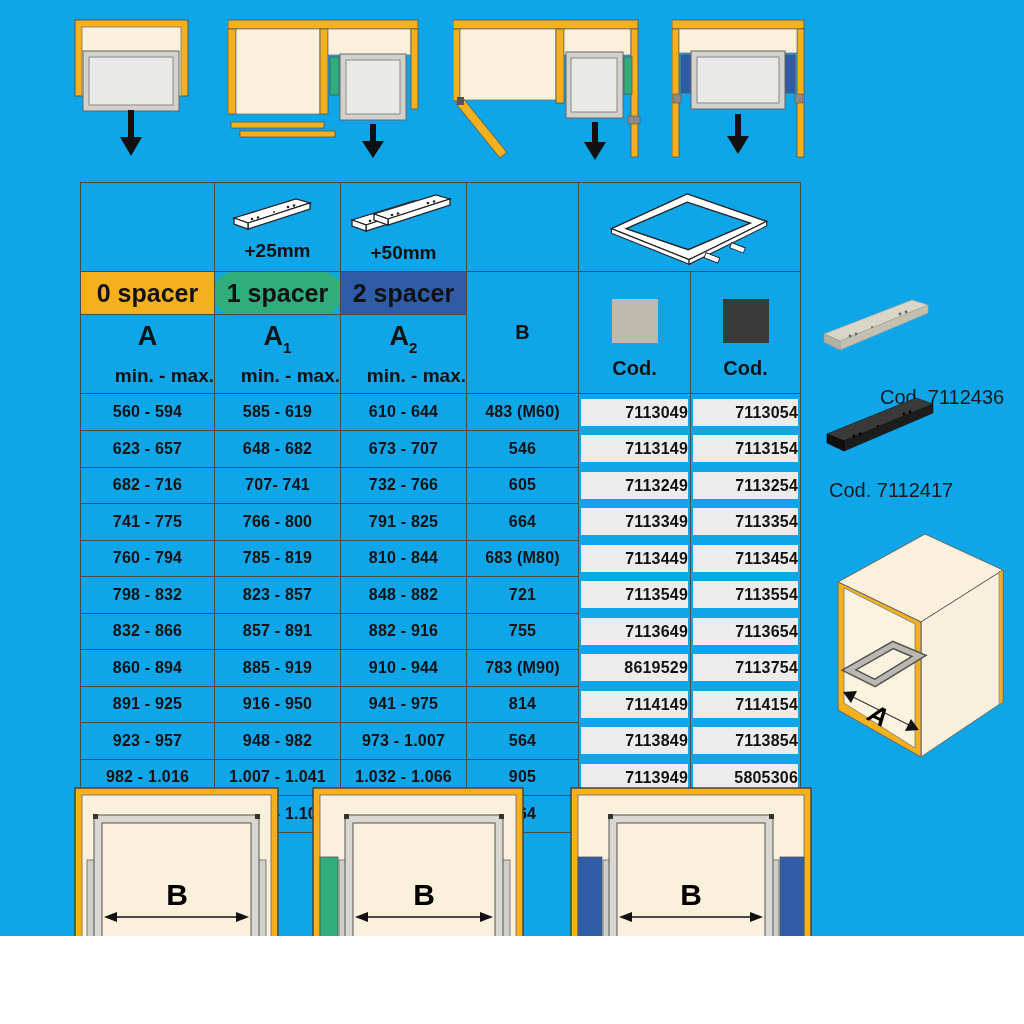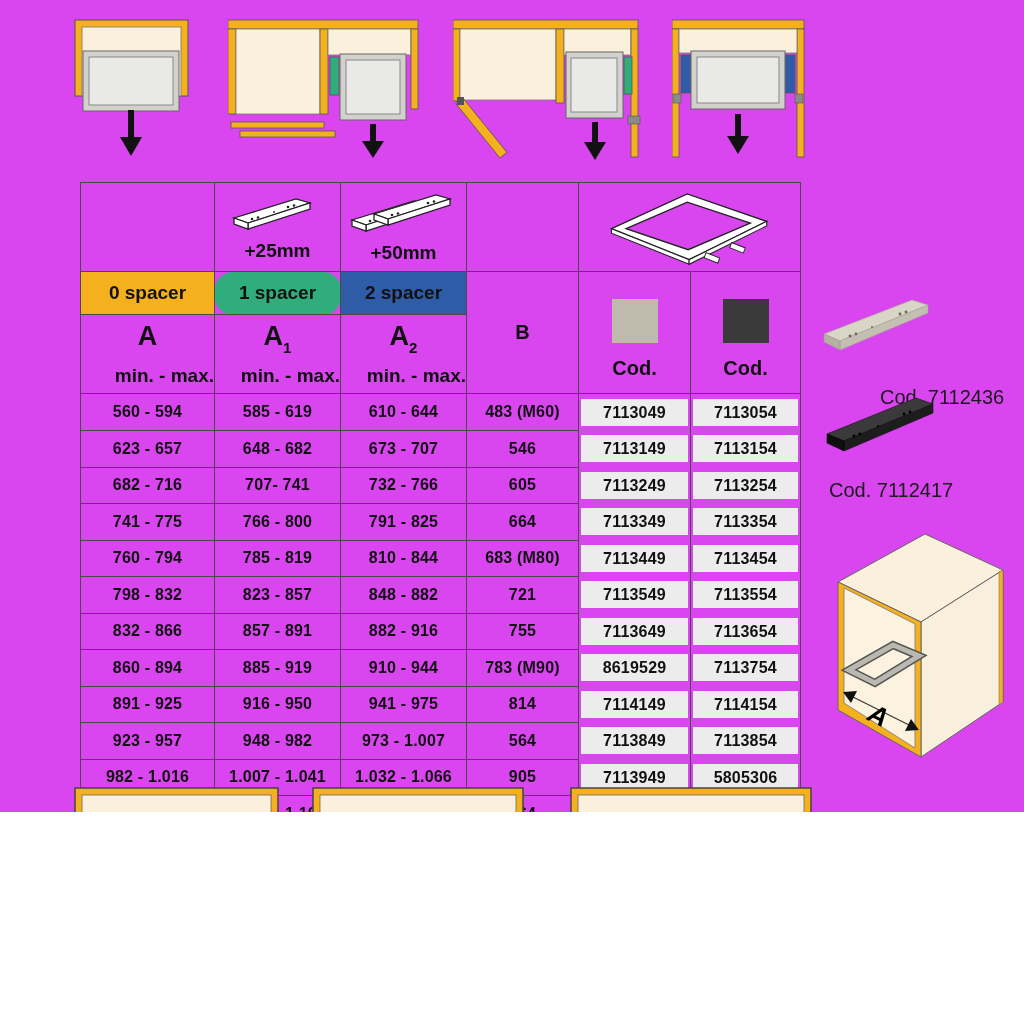--- a/index.html
+++ b/index.html
@@ -1,51 +1,51 @@
 <!DOCTYPE html>
 <html style="--yellow: #F5B01E; --green: #2FAE7B; --blue: #2F5CA7; --cream: #FAF0DC; --slides: #D2D1CC; --drawer: #E9E9E8; --rail: #CFCEC8; --cod-bg: #ECECEC; --swatch-beige: #BEBBAC; --swatch-dark: #3A3A3A; --line: #4A4A4A; --beige-bar: #CFCBBD; --black-bar: #262626;"><head>
 <meta charset="utf-8">
 <style>
   html,body{margin:0;padding:0;background:#fff;}
-  .canvas{position:relative;width:1024px;height:812px;background:#d946ef;overflow:hidden;
+  .canvas{position:relative;width:1024px;height:936px;background:#0ea5e9;overflow:hidden;
           font-family:"Liberation Sans",sans-serif;color:#111;}
   .abs{position:absolute;}
 
   
   .fy{fill:var(--yellow);}
   .fc{fill:var(--cream);}
   .fg{fill:var(--green);}
   .fb{fill:var(--blue);}
   .fsl{fill:var(--slides);}
   .fdr{fill:var(--drawer);}
   .frl{fill:var(--rail);}
   .arrow{fill:#111;}
   svg text{font-family:"Liberation Sans",sans-serif;}
 
   
   table.size{position:absolute;left:80px;top:182px;width:720px;border-collapse:collapse;
              table-layout:fixed;border:1px solid #4a4a4a;}
   table.size td{border:1px solid #4a4a4a;text-align:center;vertical-align:middle;padding:0;}
   tr.r-icons td{height:86px;}
-  tr.r-spacers td.sp{height:42px;font-size:19px;font-weight:bold;}
+  tr.r-spacers td.sp{height:42px;font-size:25px;font-weight:bold;}
   tr.r-dims td{height:78px;}
   .sp-y{background:var(--yellow);}
   .sp-g{background:var(--green);border-radius:18px;}
   .sp-b2{background:var(--blue);margin-left:16px;}
   .mm{font-size:19px;font-weight:bold;margin-top:2px;}
   .dimA{font-size:27px;font-weight:bold;line-height:30px;}
   .dimA sub{font-size:15px;position:relative;bottom:-2px;}
   .rng{font-size:19px;font-weight:bold;margin-top:4px;text-align:right;}
   .bhead{font-size:20px;font-weight:bold;}
   .codhead .swatch{width:46px;height:44px;margin:14px auto 0 auto;}
   .swatch-beige{background:var(--swatch-beige);}
   .swatch-dark{background:var(--swatch-dark);}
   .codlbl{font-size:20px;font-weight:bold;margin-top:14px;}
   tbody.rows td{height:32.5px;font-size:16px;font-weight:bold;letter-spacing:.2px;}
-  tbody.rows td.codcell{border-top:none;border-bottom:none;padding:2px 2px;}
+  tbody.rows td.codcell{border-top:none;border-bottom:none;padding:2px 2px;text-align:right;}
   .codbox{background:var(--cod-bg);height:27px;line-height:27px;}
 
   
   .sidelabel{position:absolute;font-size:20px;color:#1a1a1a;white-space:nowrap;margin-top:31px;}
 
   
   .blabel{font-size:30px;font-weight:bold;}
   .alabel{font-size:30px;font-weight:bold;}
 </style>
 </head>

